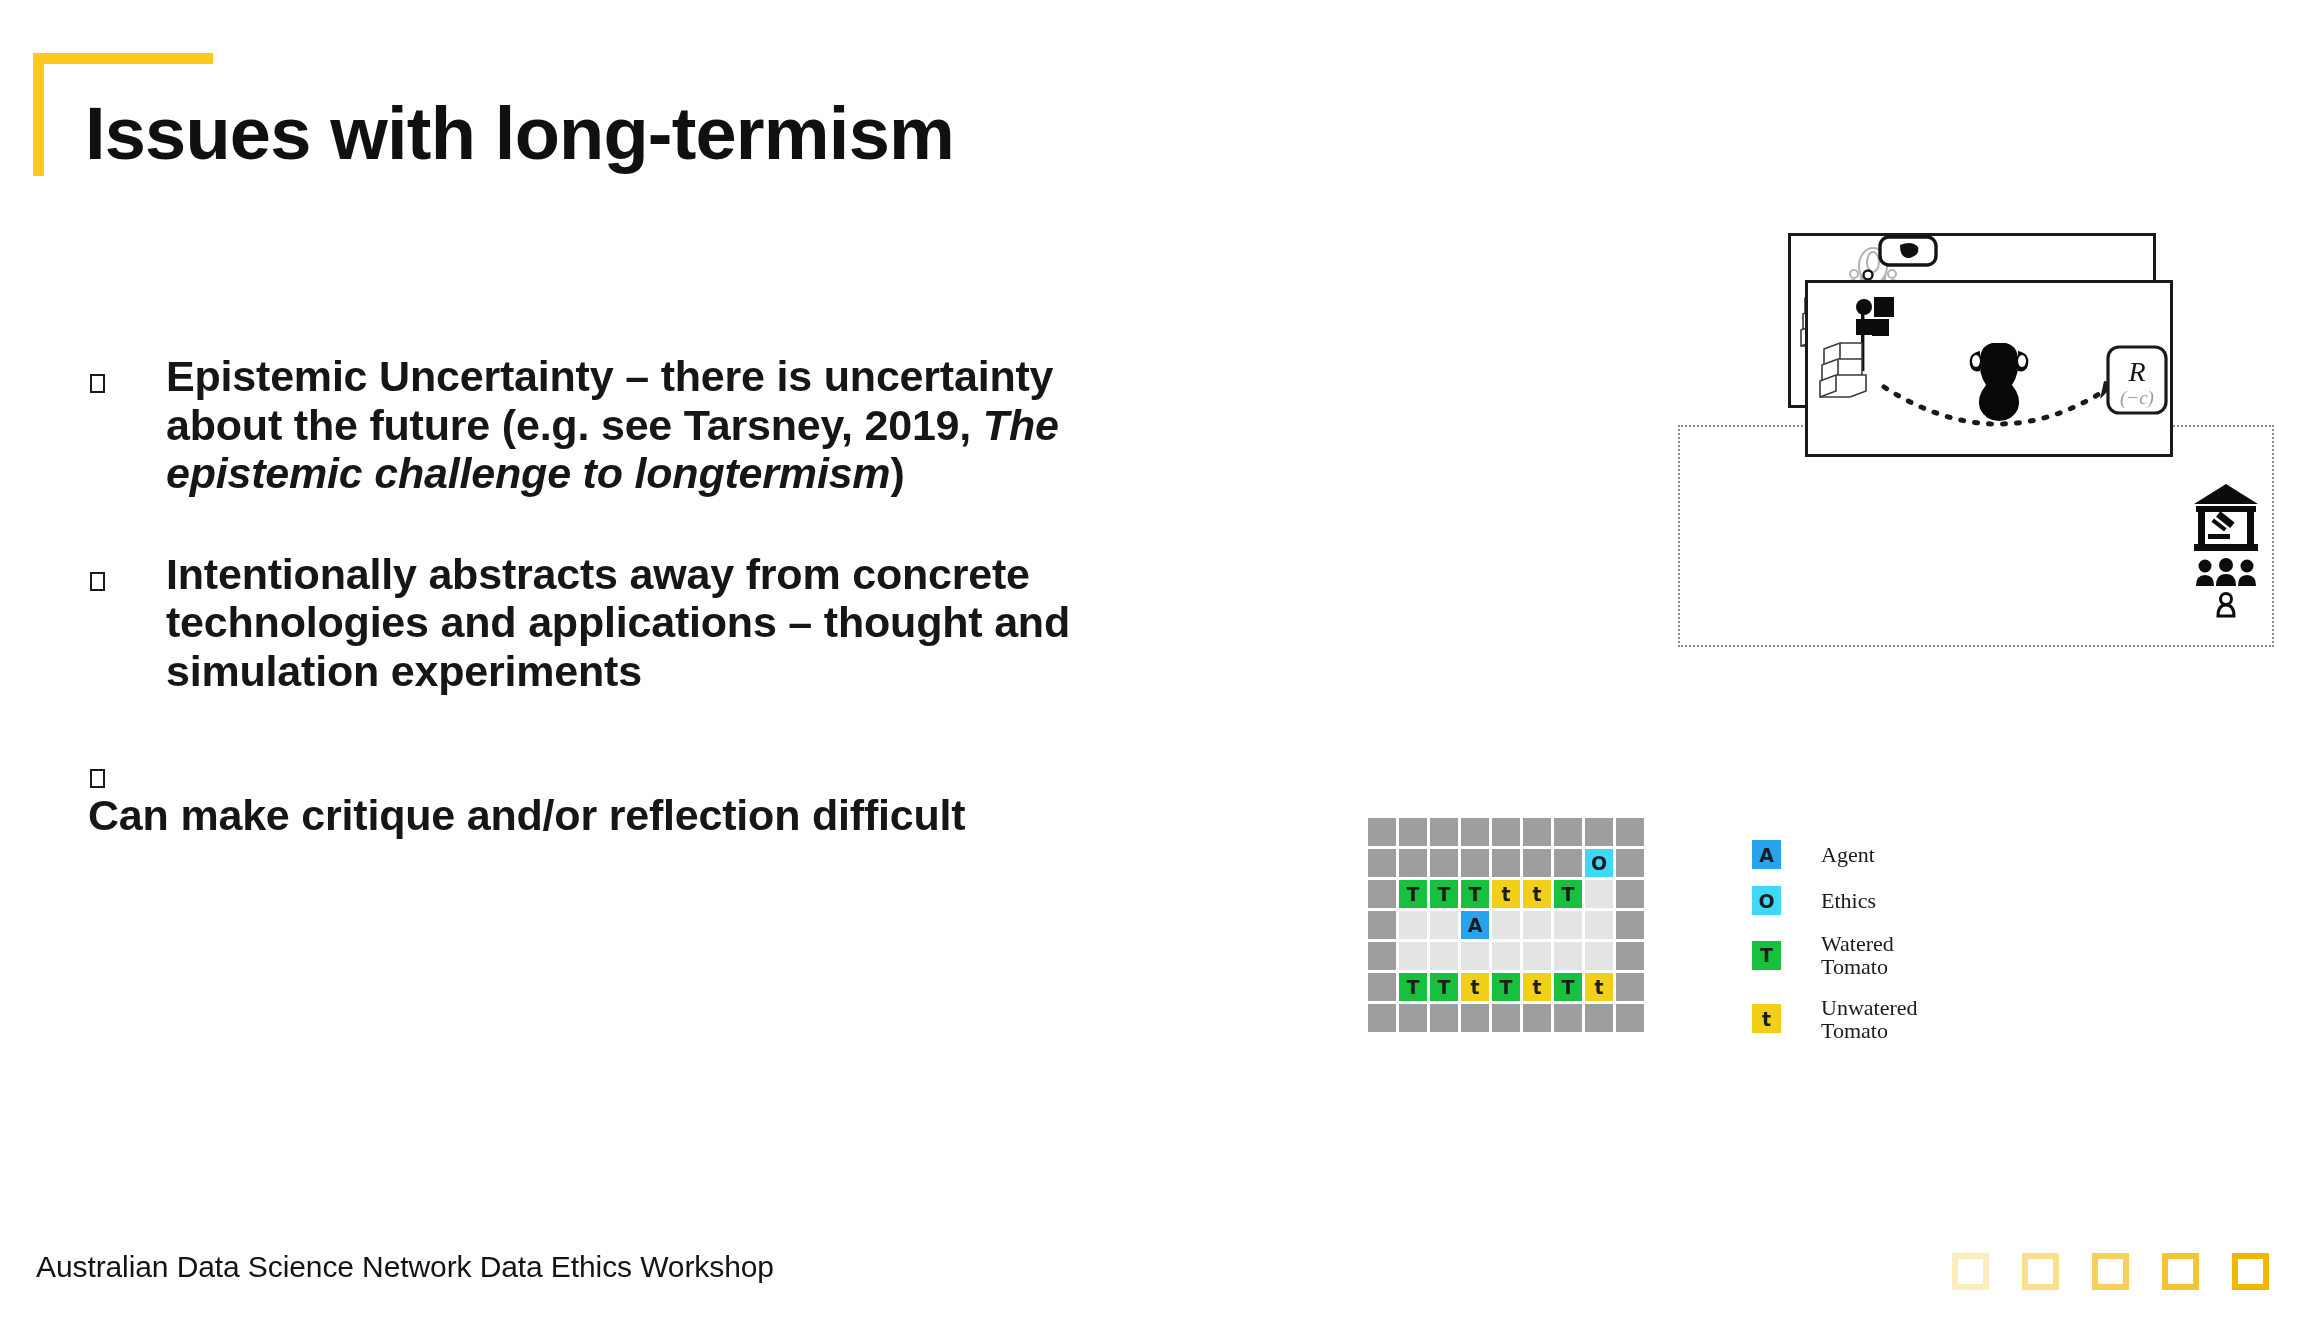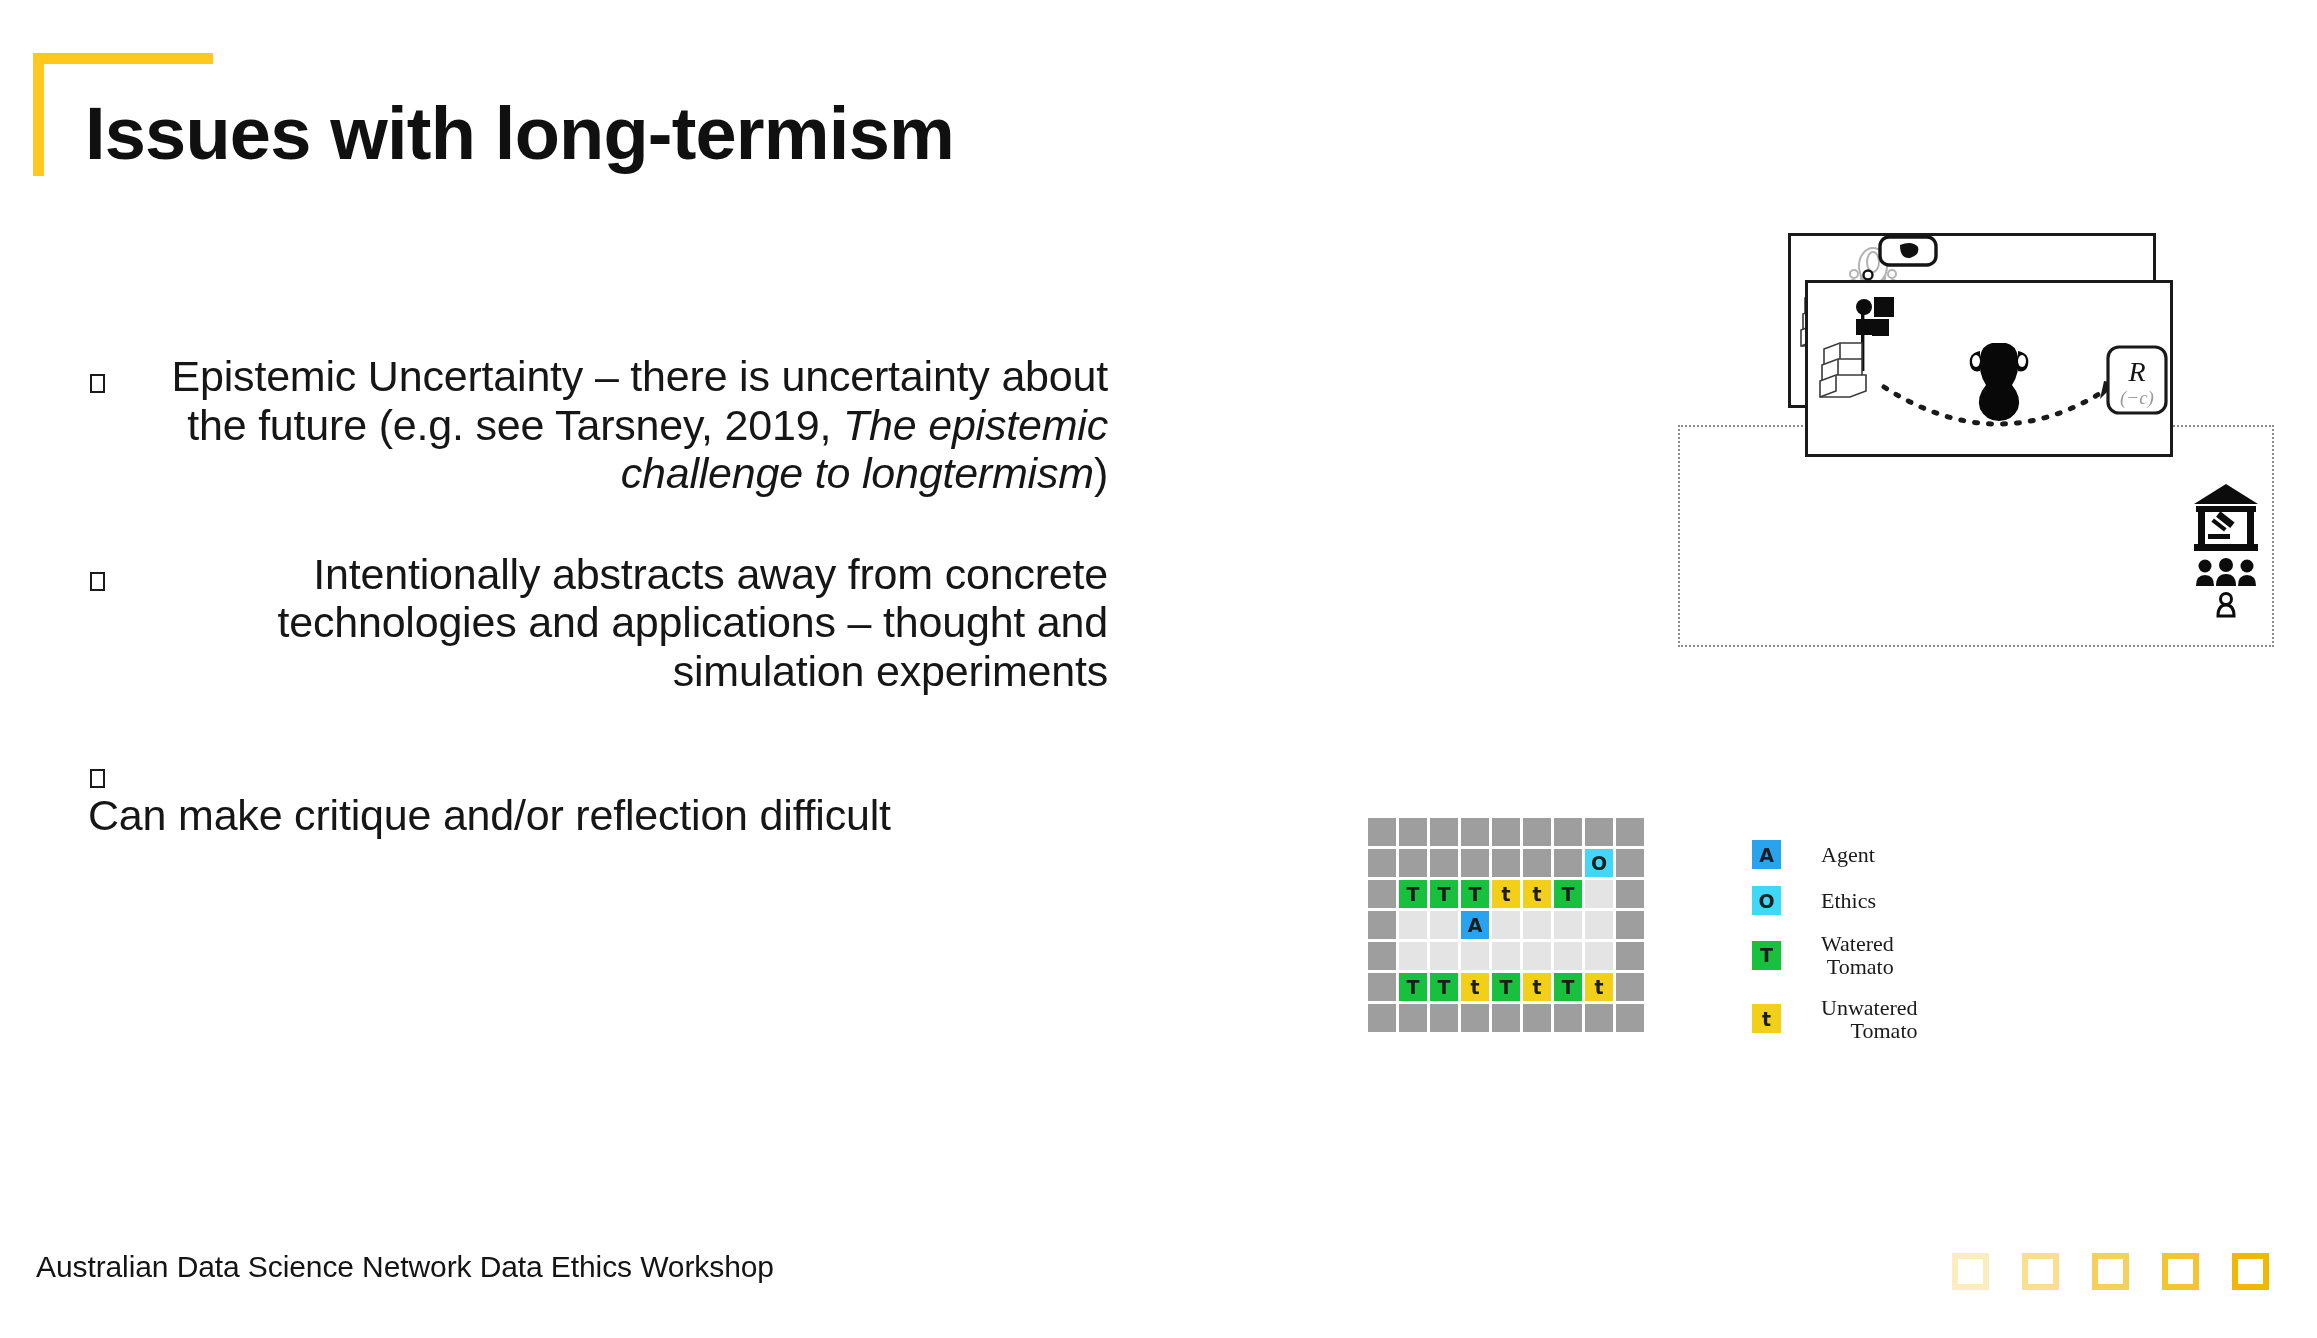--- a/index.html
+++ b/index.html
@@ -12,21 +12,20 @@
     font-family: "Liberation Sans", sans-serif;
     -webkit-font-smoothing: antialiased;
   }
 
   #slide {
     position: relative;
     width: 2317px;
     height: 1338px;
     background: #ffffff;
     overflow: hidden;
-    text-align: right;
   }
 
   
   .bracket {
     position: absolute;
     left: 33px;
     top: 53px;
     width: 180px;
     height: 123px;
     pointer-events: none;
@@ -88,21 +87,21 @@
     height: 19px;
     border: 2.5px solid #1a1a1a;
     background: #ffffff;
     box-sizing: border-box;
   }
   .bullet-text {
     flex: 1 1 auto;
     font-size: 43px;
     line-height: 1.13;
     color: #161616;
-    font-weight: 400;
+    font-weight: 700;
     letter-spacing: -0.2px;
   }
   .bullet-text .it { font-style: italic; }
 
   
   .footer {
     position: absolute;
     left: 36px;
     bottom: 54px;
     font-size: 30px;

